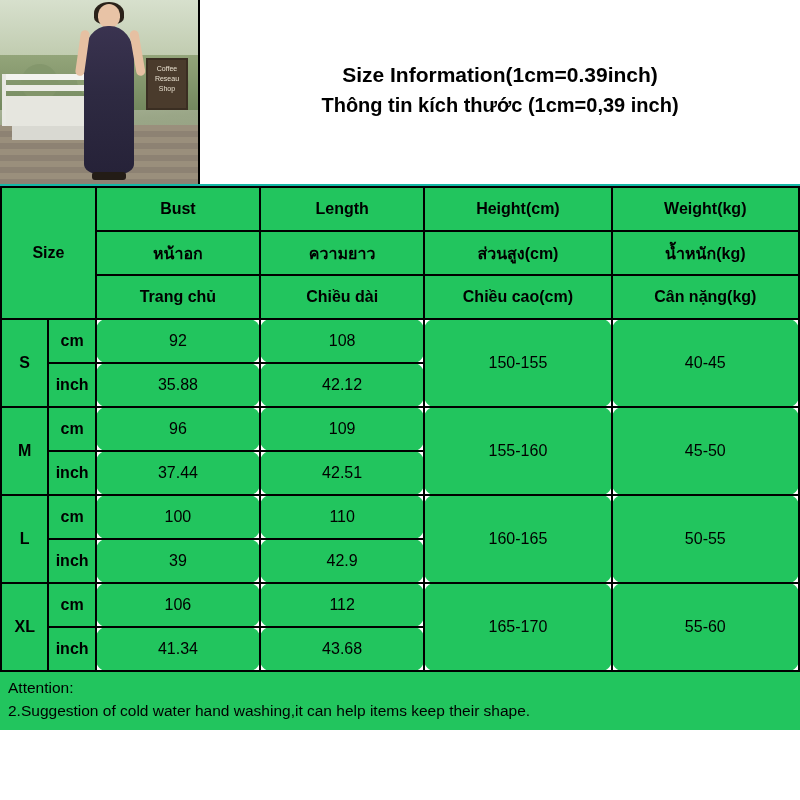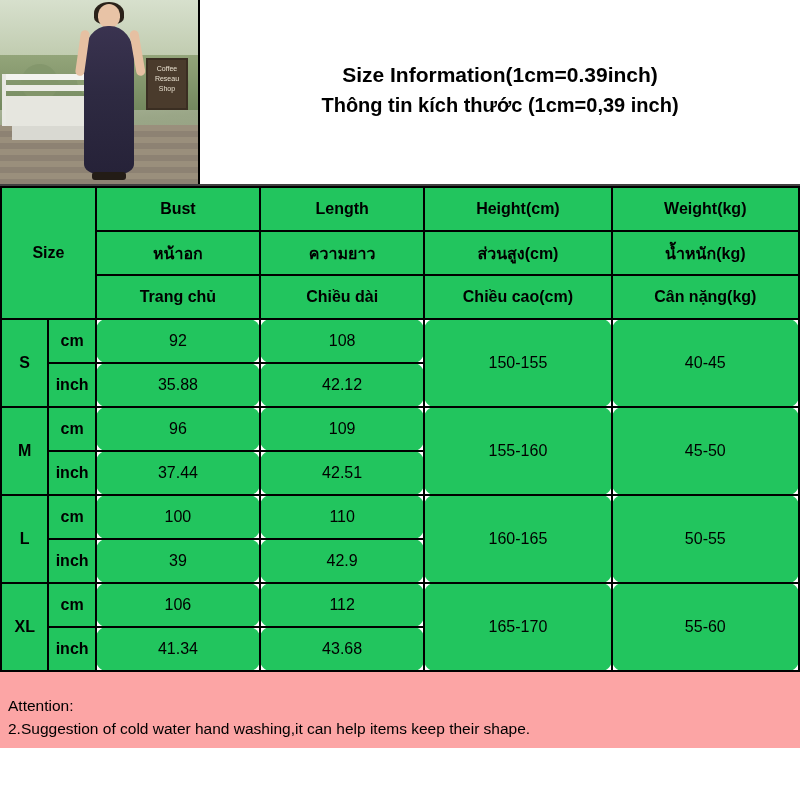--- a/index.html
+++ b/index.html
@@ -20,21 +20,21 @@
     height: 800px;
     box-sizing: border-box;
     background: #ffffff;
   }
 
   
   .header {
     position: relative;
     display: flex;
     height: 186px;
-    border-bottom: 2px solid #404040;
+    border-bottom: 2px solid #14b8a6;
     box-sizing: border-box;
   }
   .photo {
     width: 200px;
     height: 184px;
     position: relative;
     overflow: hidden;
     background: linear-gradient(175deg, #cfd8c4 0%, #bcc6ad 35%, #9aa687 65%, #8d9a7a 100%);
     border-right: 2px solid #000;
     box-sizing: border-box;
@@ -149,25 +149,25 @@
   .hdr-main { font-weight: bold; font-size: 17px; }
   .hdr-sub  { font-weight: bold; font-size: 16px; }
   .hdr-sub2 { font-weight: bold; font-size: 16px; }
   .size-label { font-weight: bold; font-size: 18px; }
   .unit-label { font-weight: bold; font-size: 15px; }
   .val { font-size: 16px; border-radius: 11px; }
 
   
   .attention {
     border-top: 0;
-    padding: 22px 8px 8px 8px;
+    padding: 4px 8px 8px 8px;
     font-size: 15.5px;
     line-height: 23px;
     box-sizing: border-box;
-    background: #fca5a5;
+    background: #22c55e;
   }
   .attention .ln { white-space: nowrap; }
 </style>
 </head>
 <body>
 
 <div class="page">
 
   <div class="header">
     <div class="photo">

